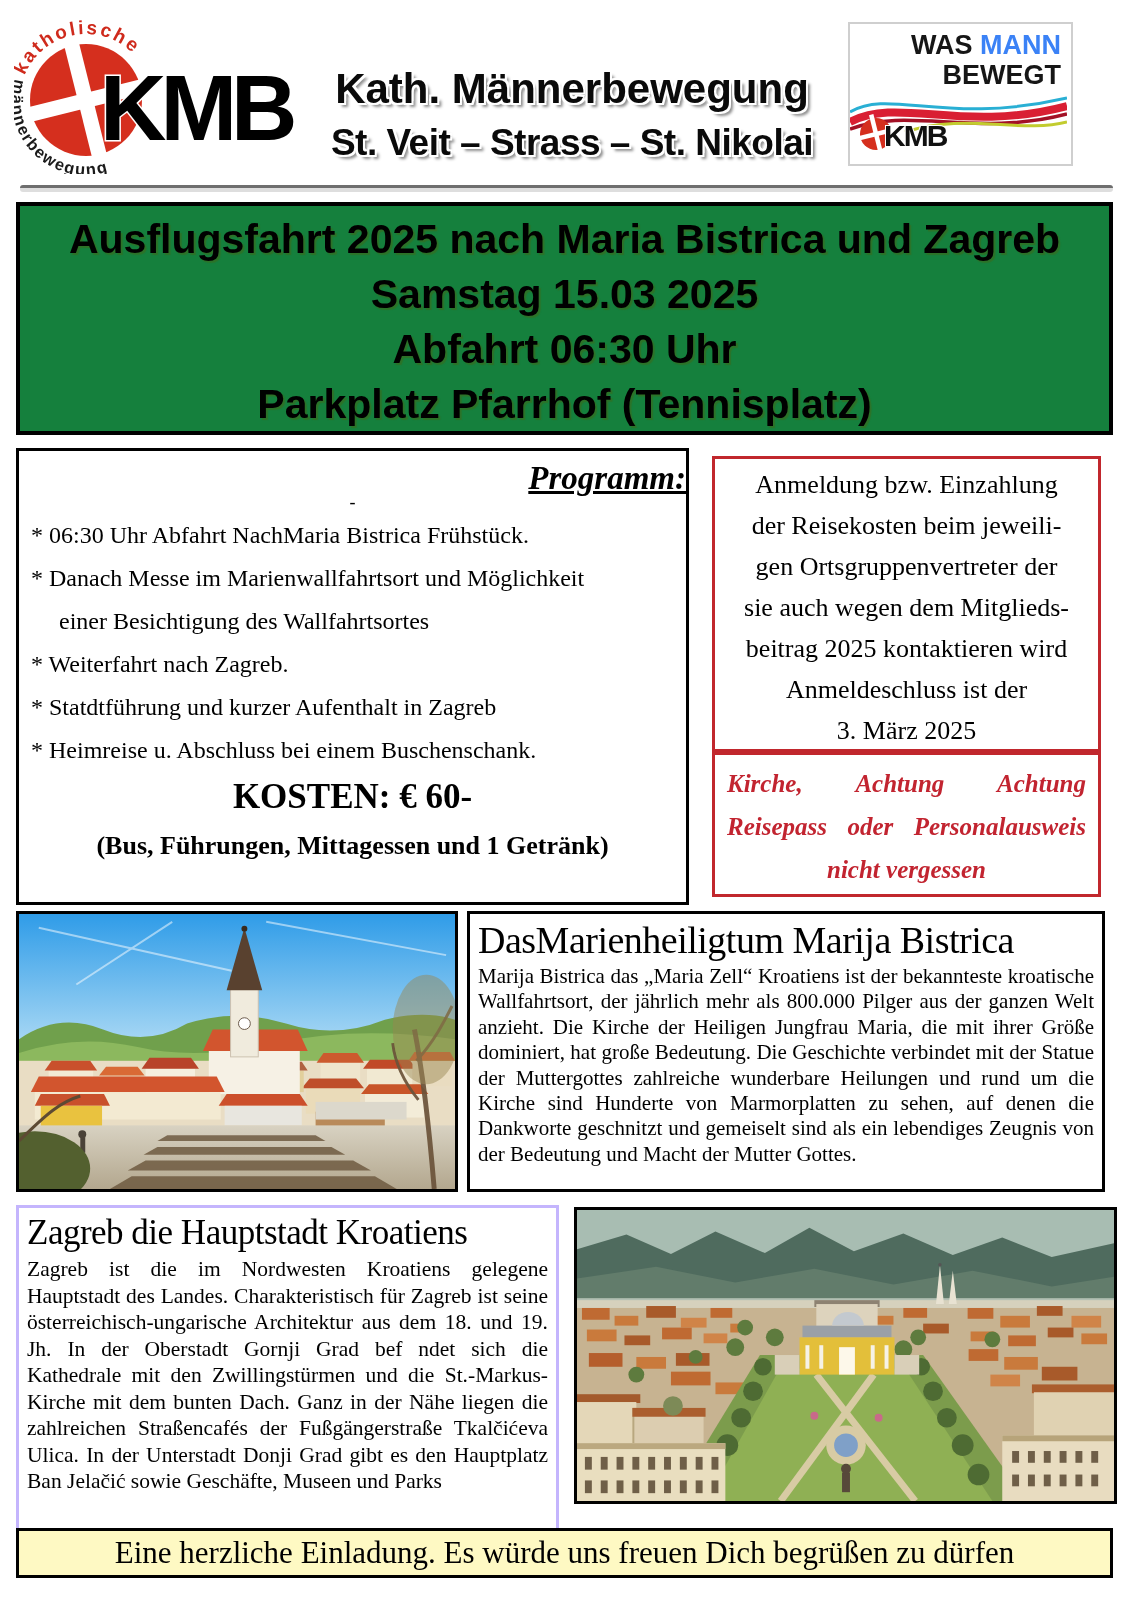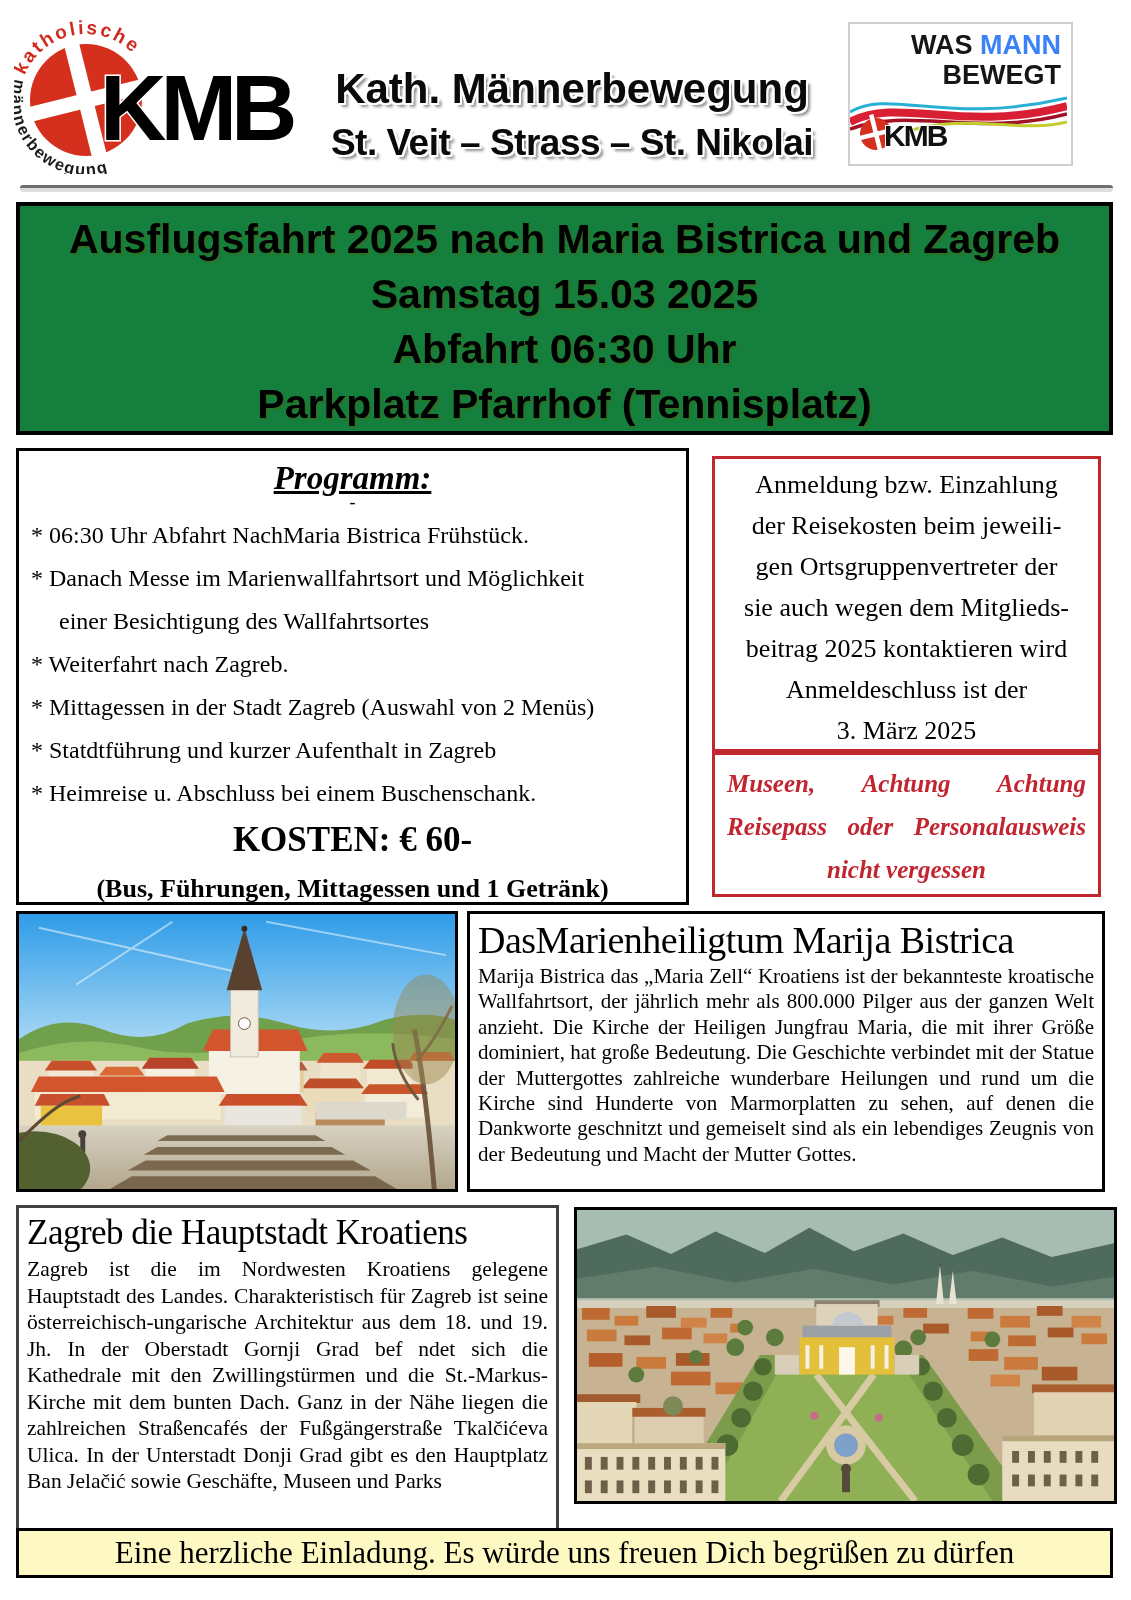--- a/index.html
+++ b/index.html
@@ -24,21 +24,21 @@
   
   .banner{left:16px;top:202px;width:1097px;height:233px;background:#15803d;border:4px solid #000;
           box-sizing:border-box;text-align:center;font-family:"Liberation Sans", sans-serif;
           font-weight:bold;font-size:41px;line-height:55px;padding-top:6px;
           text-shadow:2px 2px 1px rgba(90,90,0,.35);}
   .footer-banner{left:16px;top:1528px;width:1097px;height:50px;background:#fef9c3;border:3px solid #000;
           box-sizing:border-box;text-align:center;font-size:31px;line-height:43px;}
 
   
   .program{left:16px;top:448px;width:673px;height:457px;border:3px solid #000;box-sizing:border-box;}
-  .program-title{text-align:center;font-size:33px;font-weight:bold;font-style:italic;
+  .program-title{text-align:right;font-size:33px;font-weight:bold;font-style:italic;
                  text-decoration:underline;margin-top:9px;}
   .title-dash{text-align:center;font-size:18px;line-height:10px;}
   .title-dash::after{content:"-";}
   .program-lines{margin-top:7px;padding-left:12px;font-size:24px;line-height:43px;white-space:nowrap;}
   .program-lines .cont{padding-left:28px;}
   .cost{text-align:center;font-size:35px;font-weight:bold;margin-top:5px;}
   .cost-note{text-align:center;font-size:26px;font-weight:bold;margin-top:14px;}
 
   
   .regbox{left:712px;top:456px;width:389px;height:296px;border:3px solid #C1272D;box-sizing:border-box;
@@ -51,21 +51,21 @@
   .attbox .ctr{text-align:center;}
 
   
   .photo{border:3px solid #000;box-sizing:border-box;overflow:hidden;background:#9ec7e0;}
   .photo svg{display:block;width:100%;height:100%;}
   .bistrica-photo{left:16px;top:911px;width:442px;height:281px;}
   .bistrica-text{left:467px;top:911px;width:638px;height:281px;border:3px solid #000;box-sizing:border-box;
                  padding:2px 8px;overflow:hidden;}
   .sec-title{font-size:38px;line-height:48px;white-space:nowrap;letter-spacing:-.5px;}
   .sec-body{font-size:21px;line-height:25.4px;text-align:justify;}
-  .zagreb-text{left:16px;top:1205px;width:543px;height:356px;border:3px solid #404040;box-sizing:border-box;
+  .zagreb-text{left:16px;top:1205px;width:543px;height:356px;border:3px solid #c4b5fd;box-sizing:border-box;
                padding:2px 8px;overflow:hidden;}
   .zagreb-text .sec-title{font-size:35px;line-height:46px;}
   .zagreb-text .sec-body{font-size:21.5px;line-height:26.5px;}
   .zagreb-photo{left:574px;top:1207px;width:543px;height:297px;}
 
   svg text{font-family:"Liberation Sans", sans-serif;}
 </style>
 </head>
 <body>
 
@@ -129,40 +129,39 @@
   </div>
 
   <div class="abs program">
     <div class="program-title">Programm:</div>
     <div class="title-dash"></div>
     <div class="program-lines">
       <div>* 06:30 Uhr Abfahrt  NachMaria Bistrica Frühstück.</div>
       <div>* Danach Messe im Marienwallfahrtsort und Möglichkeit</div>
       <div class="cont">einer Besichtigung des Wallfahrtsortes</div>
       <div>* Weiterfahrt nach Zagreb.</div>
-      <div>* Mittagessen in der Stadt Zagreb (Auswahl von 2 Menüs)</div>
       <div>* Statdtführung und kurzer Aufenthalt in Zagreb</div>
       <div>* Heimreise u. Abschluss bei einem Buschenschank.</div>
     </div>
     <div class="cost">KOSTEN:  € 60-</div>
     <div class="cost-note">(Bus, Führungen, Mittagessen und 1 Getränk)</div>
   </div>
 
   <div class="abs regbox">
     <div>Anmeldung bzw. Einzahlung</div>
     <div>der Reisekosten beim jeweili-</div>
     <div>gen Ortsgruppenvertreter der</div>
     <div>sie auch wegen dem Mitglieds-</div>
     <div>beitrag 2025 kontaktieren wird</div>
     <div>Anmeldeschluss ist der</div>
     <div>3. März 2025</div>
   </div>
 
   <div class="abs attbox">
-    <div class="just">Museen, Achtung Achtung</div>
+    <div class="just">Kirche, Achtung Achtung</div>
     <div class="just">Reisepass oder Personalausweis</div>
     <div class="ctr">nicht vergessen</div>
   </div>
 
   <div class="abs photo bistrica-photo">
     <svg viewBox="0 0 441 281" preserveAspectRatio="none">
       <defs>
         <linearGradient id="bsky" x1="0" y1="0" x2="0" y2="1">
           <stop offset="0" stop-color="#2F9CE8"></stop>
             <stop offset="1" stop-color="#BDE2F6"></stop>

